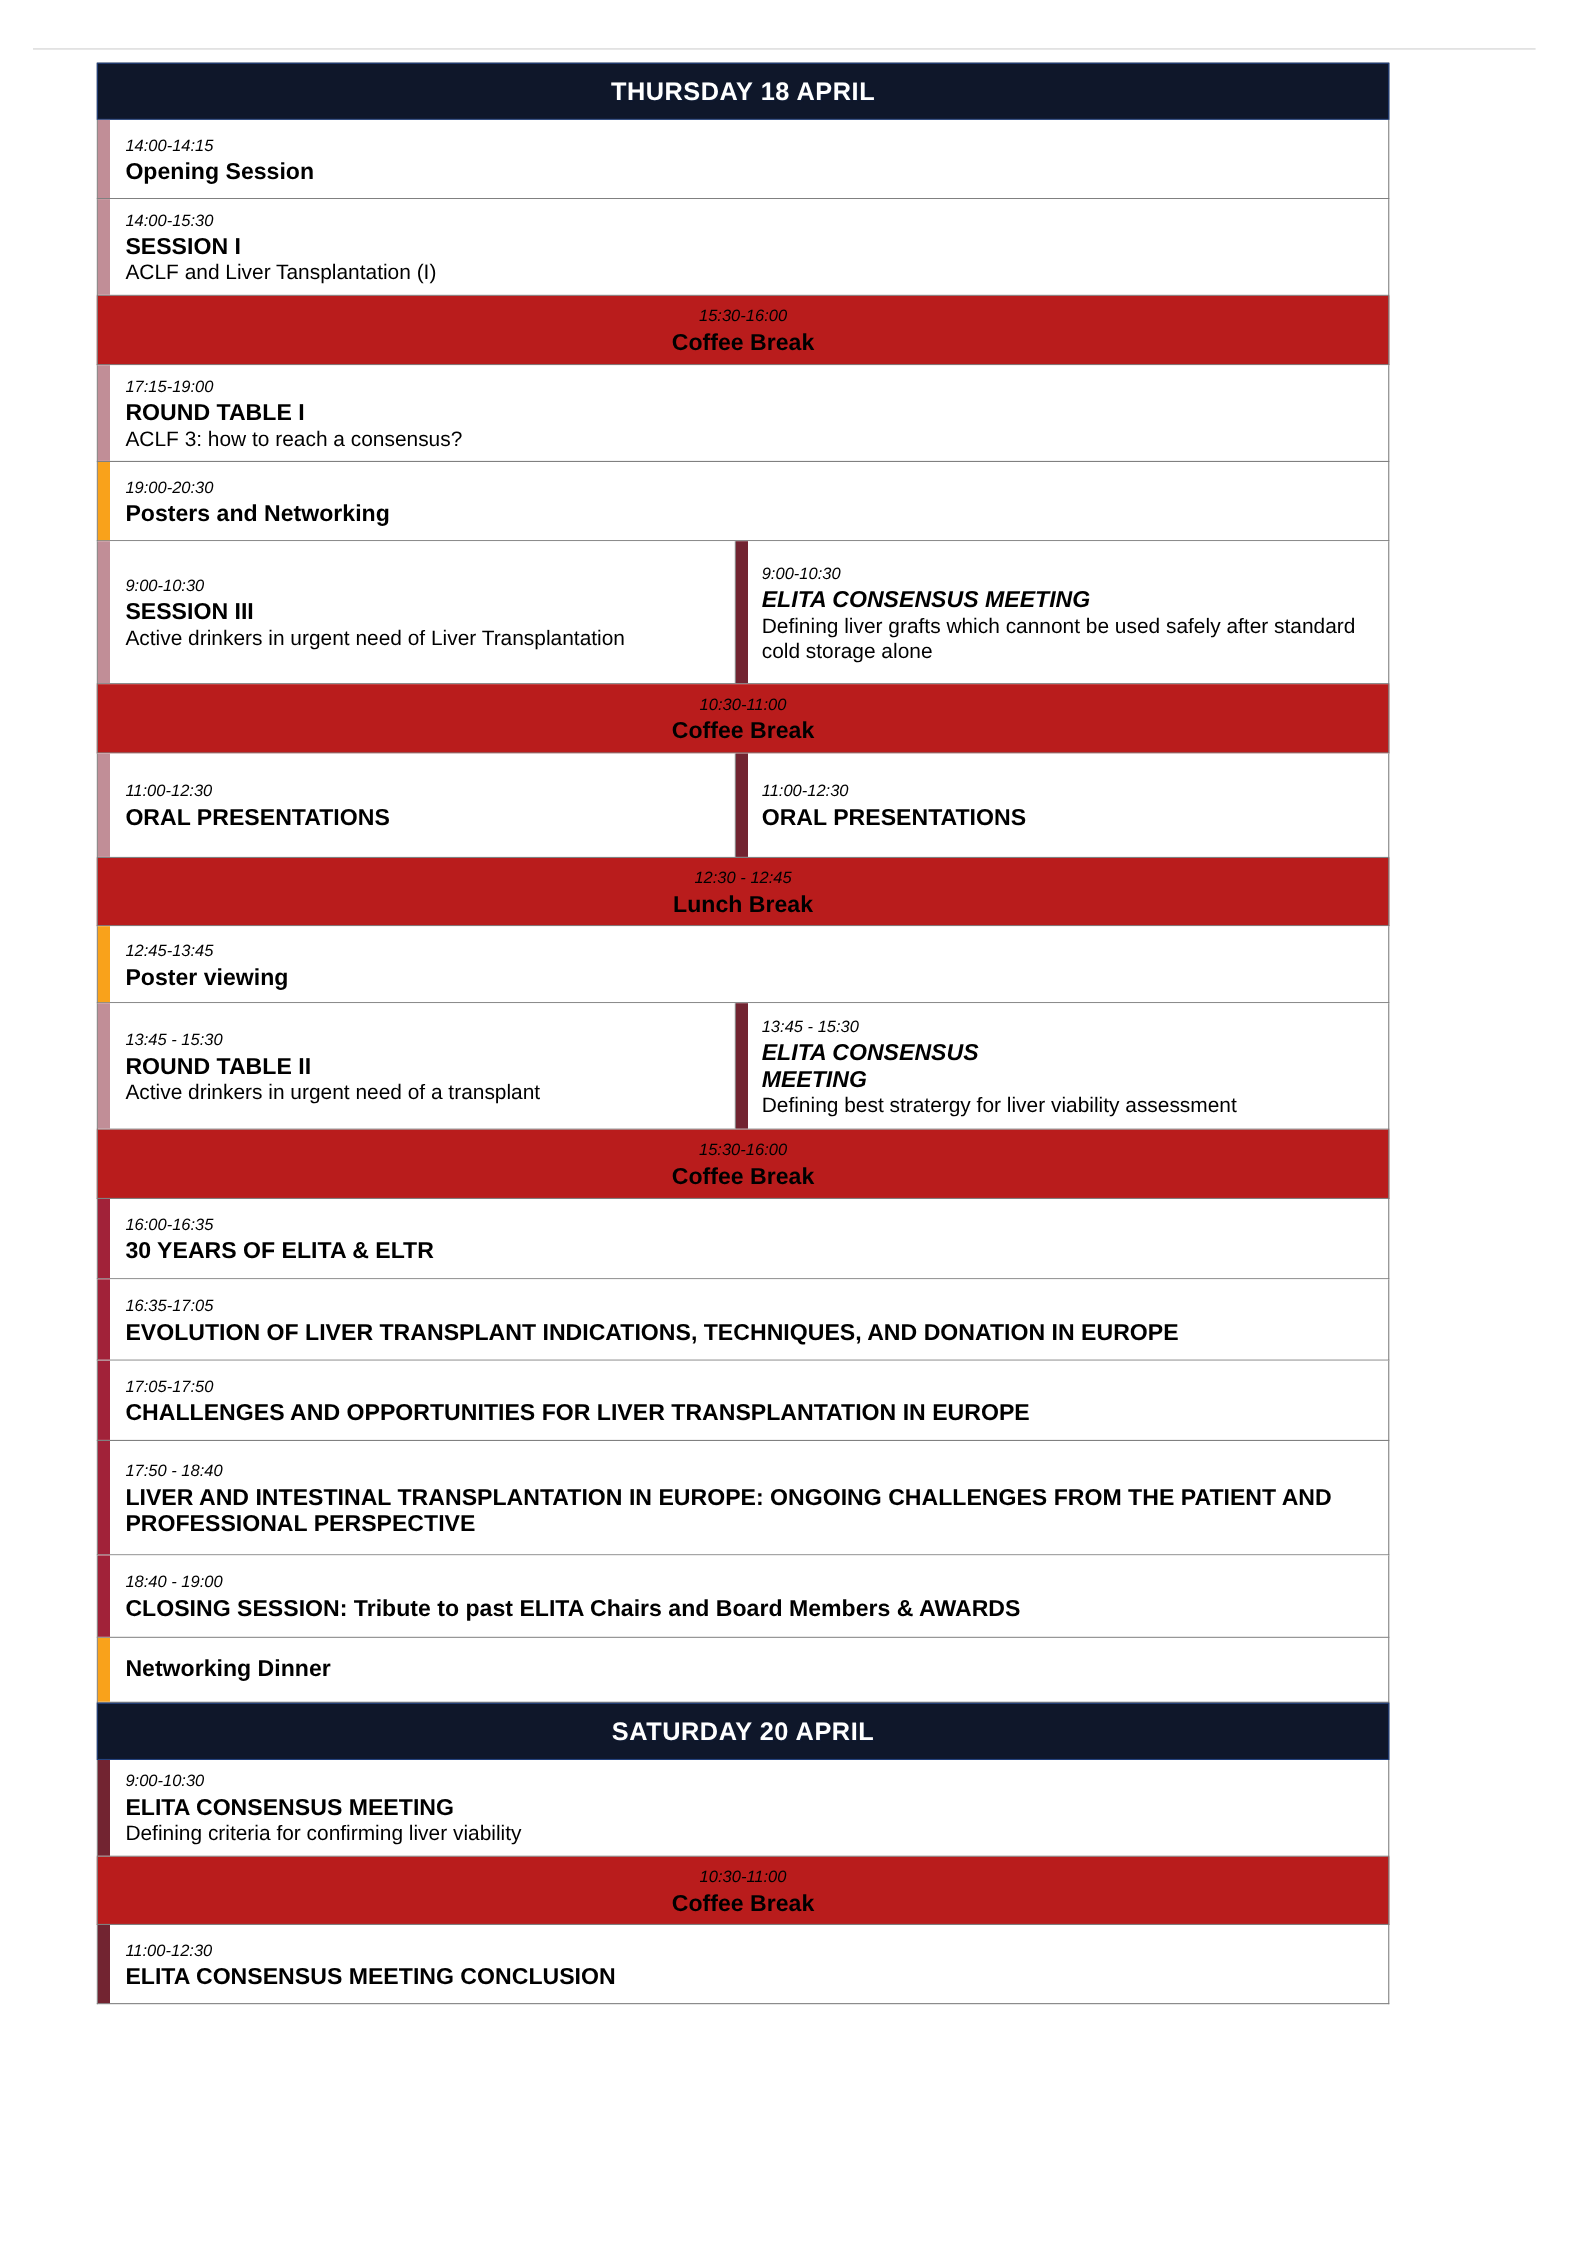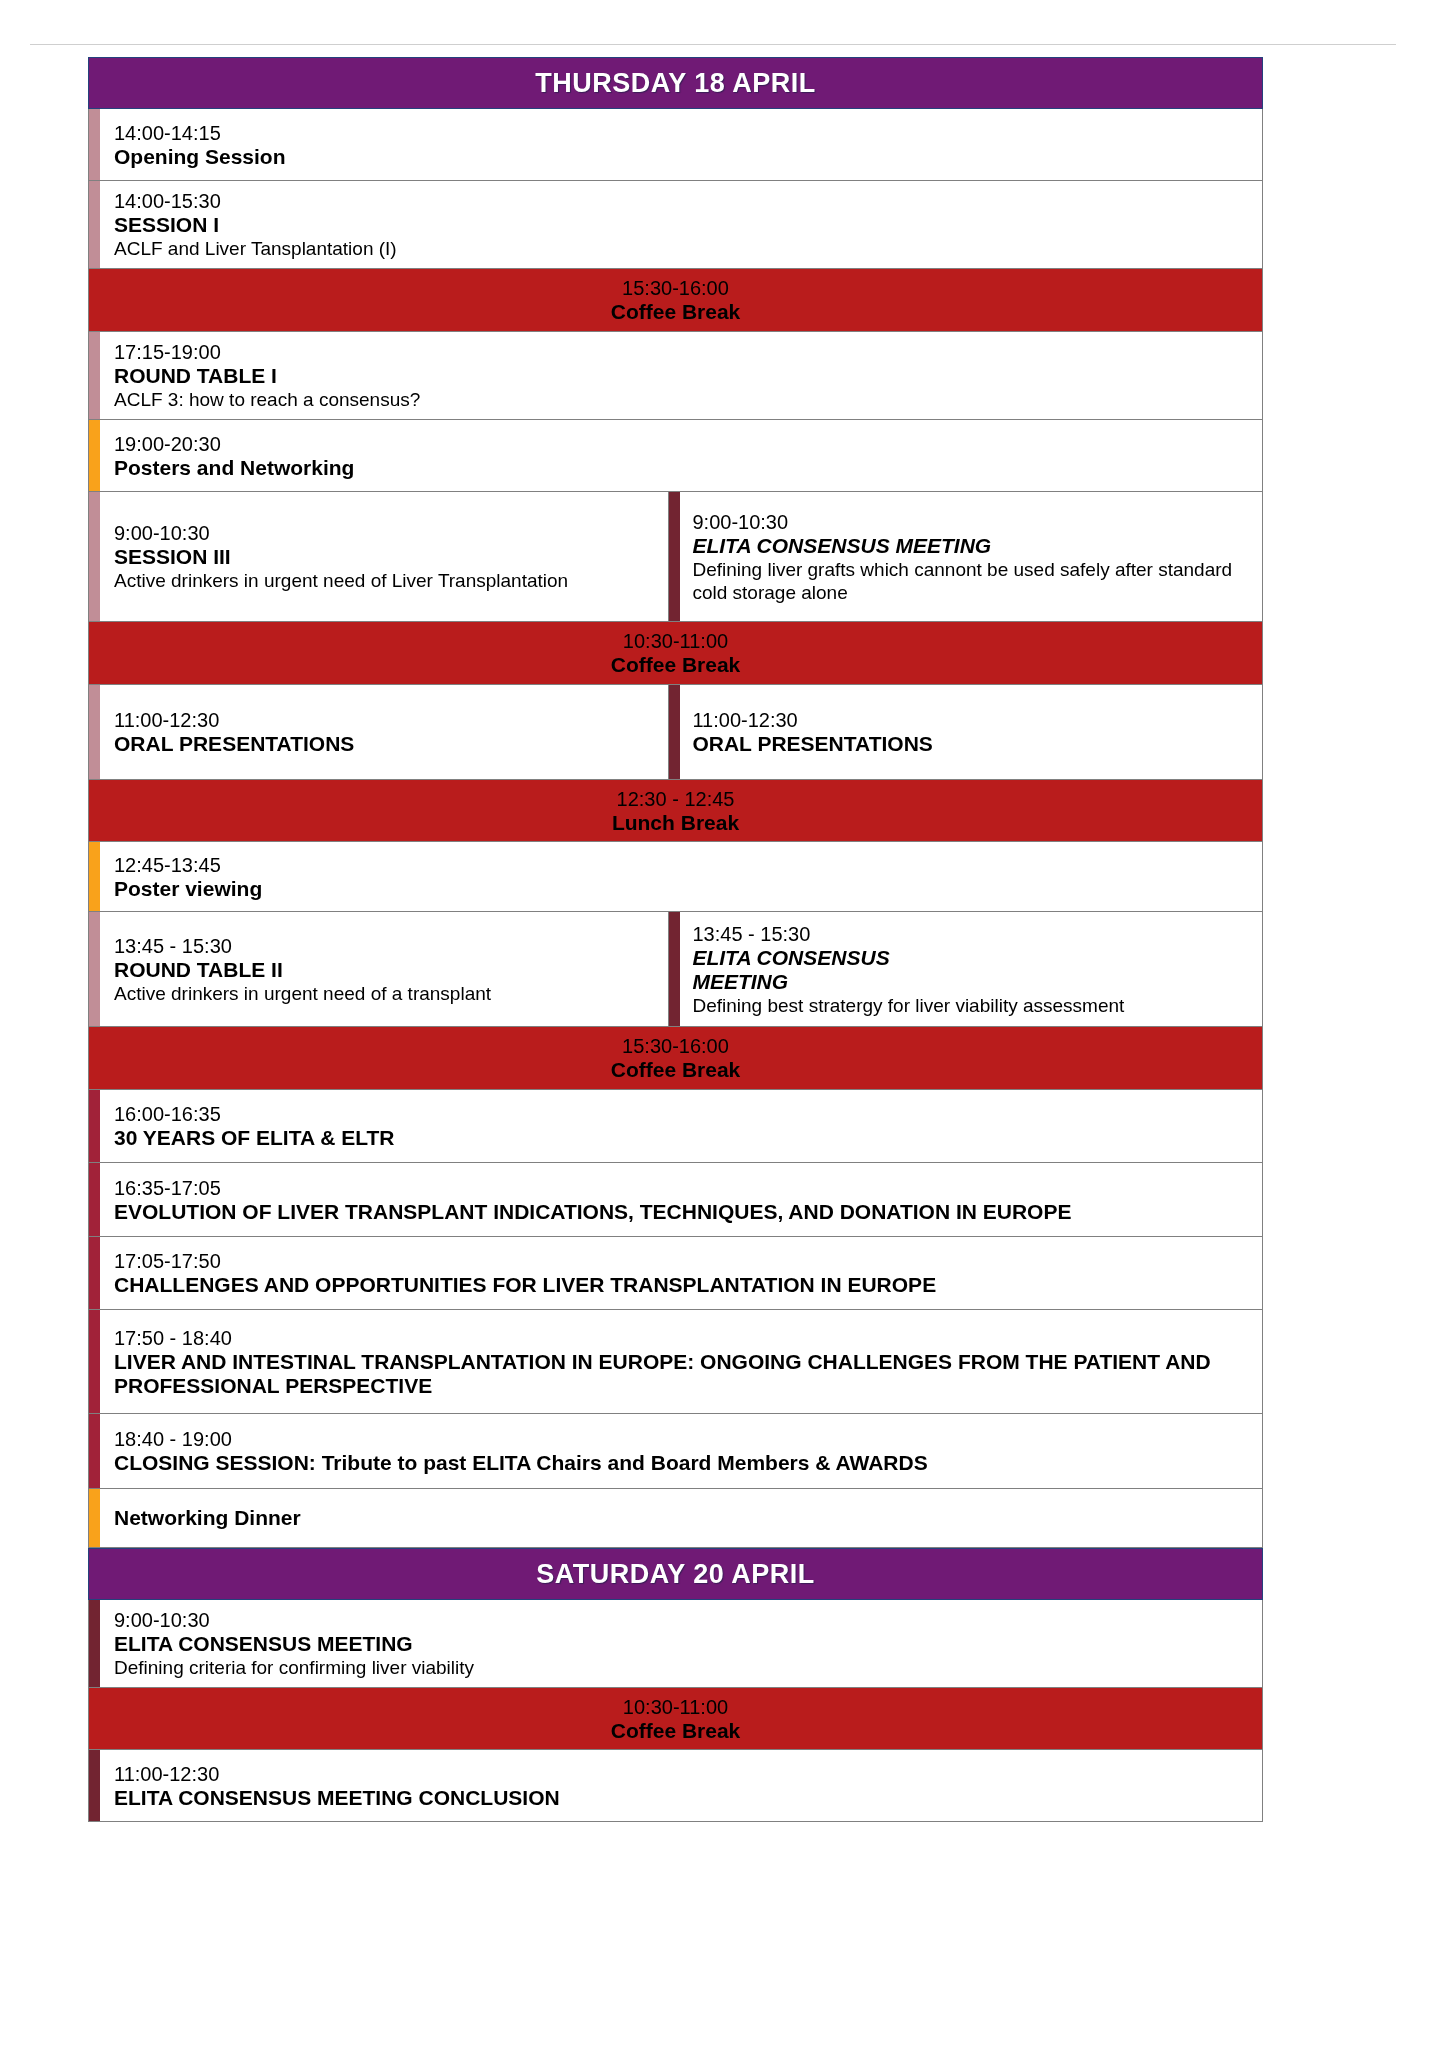--- a/index.html
+++ b/index.html
@@ -3,37 +3,37 @@
 <meta charset="utf-8">
 <style>
   html,body{margin:0;padding:0;}
   body{
     width:1448px;height:2048px;background:#ffffff;position:relative;overflow:hidden;
     font-family:"Liberation Sans",sans-serif;color:#000;
   }
   .top-rule{position:absolute;left:30px;top:44px;width:1366px;height:1px;background:#cfcfcf;}
   .table{position:absolute;left:88px;top:57px;width:1175px;}
   .day-header{
-    background:#701a75;border:1px solid #24427D;min-height:52px;box-sizing:border-box;
+    background:#0f172a;border:1px solid #24427D;min-height:52px;box-sizing:border-box;
     display:flex;align-items:center;justify-content:center;
-    color:#fff;font-weight:bold;font-size:27px;letter-spacing:.5px;
+    color:#fff;font-weight:bold;font-size:23px;letter-spacing:.5px;
     text-shadow:1px 1px 1px rgba(16,32,64,.55);
   }
   .row{
     display:flex;background:#fff;box-sizing:border-box;
     border-left:1px solid #808080;border-right:1px solid #808080;border-bottom:1px solid #808080;
   }
   .accent{width:11px;flex:0 0 11px;}
   .accent.mauve{background:#C18E97;}
   .accent.orange{background:#F9A21B;}
   .accent.crimson{background:#A12239;}
   .accent.maroon{background:#722431;}
   .cell{flex:1;display:flex;flex-direction:column;justify-content:center;padding:8px 14px;min-width:0;}
   .cell.tight{padding:8px 8px 8px 12px;}
-  .time{font-size:20px;line-height:24px;}
+  .time{font-size:15px;line-height:24px;font-style:italic;}
   .title{font-size:21px;font-weight:bold;line-height:24px;}
   .title.italic{font-style:italic;}
   .subtitle{font-size:19px;line-height:23px;}
   .break-row{
     display:flex;flex-direction:column;justify-content:center;align-items:center;text-align:center;
     background:#b91c1c;box-sizing:border-box;min-height:63px;
     border-left:1px solid #808080;border-right:1px solid #808080;border-bottom:1px solid #808080;
   }
   .col-left{flex:0 0 49.4%;display:flex;min-width:0;}
   .col-right{flex:1;display:flex;border-left:1px solid #808080;min-width:0;}

